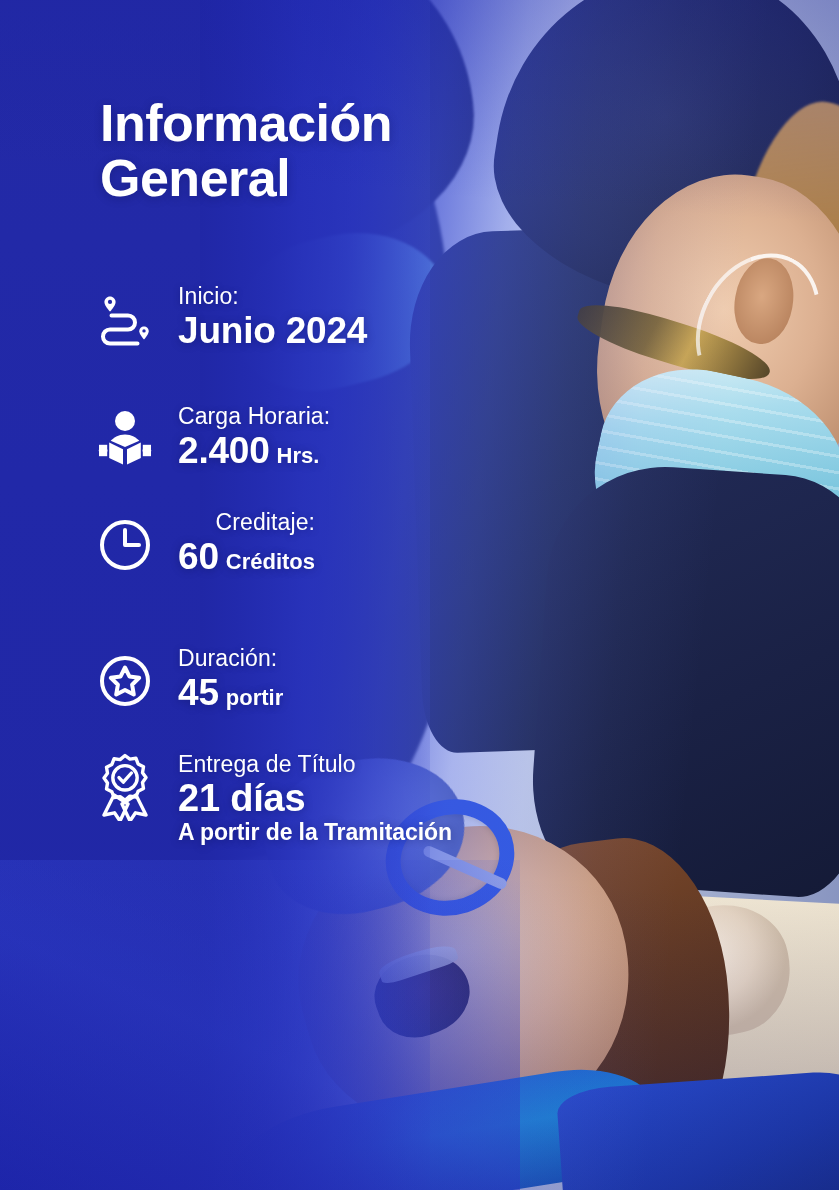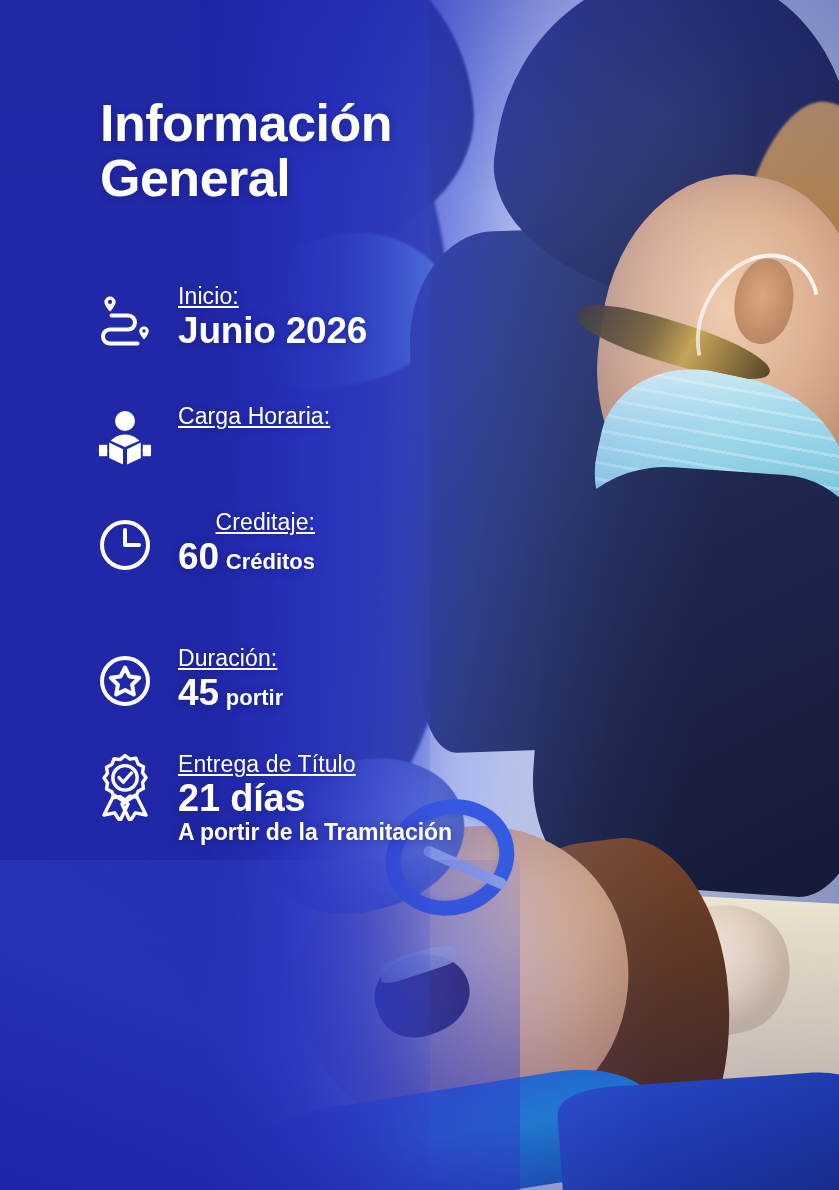--- a/index.html
+++ b/index.html
@@ -260,21 +260,20 @@
 
   .row-text{ padding-top:2px; }
 
   .row-label{
     color:#ffffff;
     font-size:23px;
     font-weight:normal;
     line-height:1.18;
     letter-spacing:.1px;
     text-shadow:0 1px 6px rgba(10,14,70,.35);
-    text-decoration:underline;
   }
   .row-value{
     color:#ffffff;
     font-size:37px;
     font-weight:bold;
     line-height:1.16;
     letter-spacing:-0.2px;
     text-shadow:0 1px 8px rgba(10,14,70,.35);
     white-space:nowrap;
   }
@@ -353,40 +352,43 @@
             <path d="M13 7.5c3.1 0 5.6 2.5 5.6 5.6 0 4-5.6 9.6-5.6 9.6S7.4 17.1 7.4 13.1C7.4 10 9.9 7.5 13 7.5z" fill="#ffffff" stroke="none"></path>
             <circle cx="13" cy="12.9" r="2.1" fill="#2127a8" stroke="none"></circle>
             <path d="M47 37.5c2.6 0 4.7 2.1 4.7 4.7 0 3.4-4.7 8.2-4.7 8.2s-4.7-4.8-4.7-8.2c0-2.6 2.1-4.7 4.7-4.7z" fill="#ffffff" stroke="none"></path>
             <circle cx="47" cy="41.9" r="1.7" fill="#2127a8" stroke="none"></circle>
             <path d="M14.5 26.5h16.5c3.9 0 7 3.1 7 7s-3.1 7-7 7H13c-3.9 0-7 3.1-7 7s3.1 7 7 7h27.5"></path>
           </svg>
         </div>
         <div class="row-text">
           <div class="row-label">Inicio:</div>
           <div class="row-value">
-            <span>Junio 2026</span>
+            <span>Junio 2024</span>
           </div>
         </div>
       </div>
 
       <div class="row r-carga">
         <div class="row-icon">
           <svg width="56" height="58" viewBox="0 0 56 58" fill="#ffffff">
             <circle cx="28" cy="11" r="10"></circle>
             <path d="M28 24.5c-6.5 0-11.8 3.6-14.3 6.2l14.3 6.4 14.3-6.4C39.8 28.1 34.5 24.5 28 24.5z"></path>
             <path d="M12.2 32.6 26 39.3v15.2L12.2 47.9z"></path>
             <path d="M43.8 32.6 30 39.3v15.2l13.8-6.6z"></path>
             <path d="M2 34.8h8.2v11.4H2z" rx="1"></path>
             <circle cx="6.1" cy="40.5" r="4.3"></circle>
             <path d="M45.8 34.8H54v11.4h-8.2z" rx="1"></path>
             <circle cx="49.9" cy="40.5" r="4.3"></circle>
           </svg>
         </div>
         <div class="row-text">
           <div class="row-label">Carga Horaria:</div>
+          <div class="row-value">
+            <span>2.400</span><span class="unit">Hrs.</span>
+          </div>
         </div>
       </div>
 
       <div class="row r-credit">
         <div class="row-icon">
           <svg width="56" height="56" viewBox="0 0 56 56" fill="none" stroke="#ffffff" stroke-width="4" stroke-linecap="round" stroke-linejoin="round">
             <circle cx="28" cy="28" r="23"></circle>
             <path d="M28 13v15h14"></path>
           </svg>
         </div>

